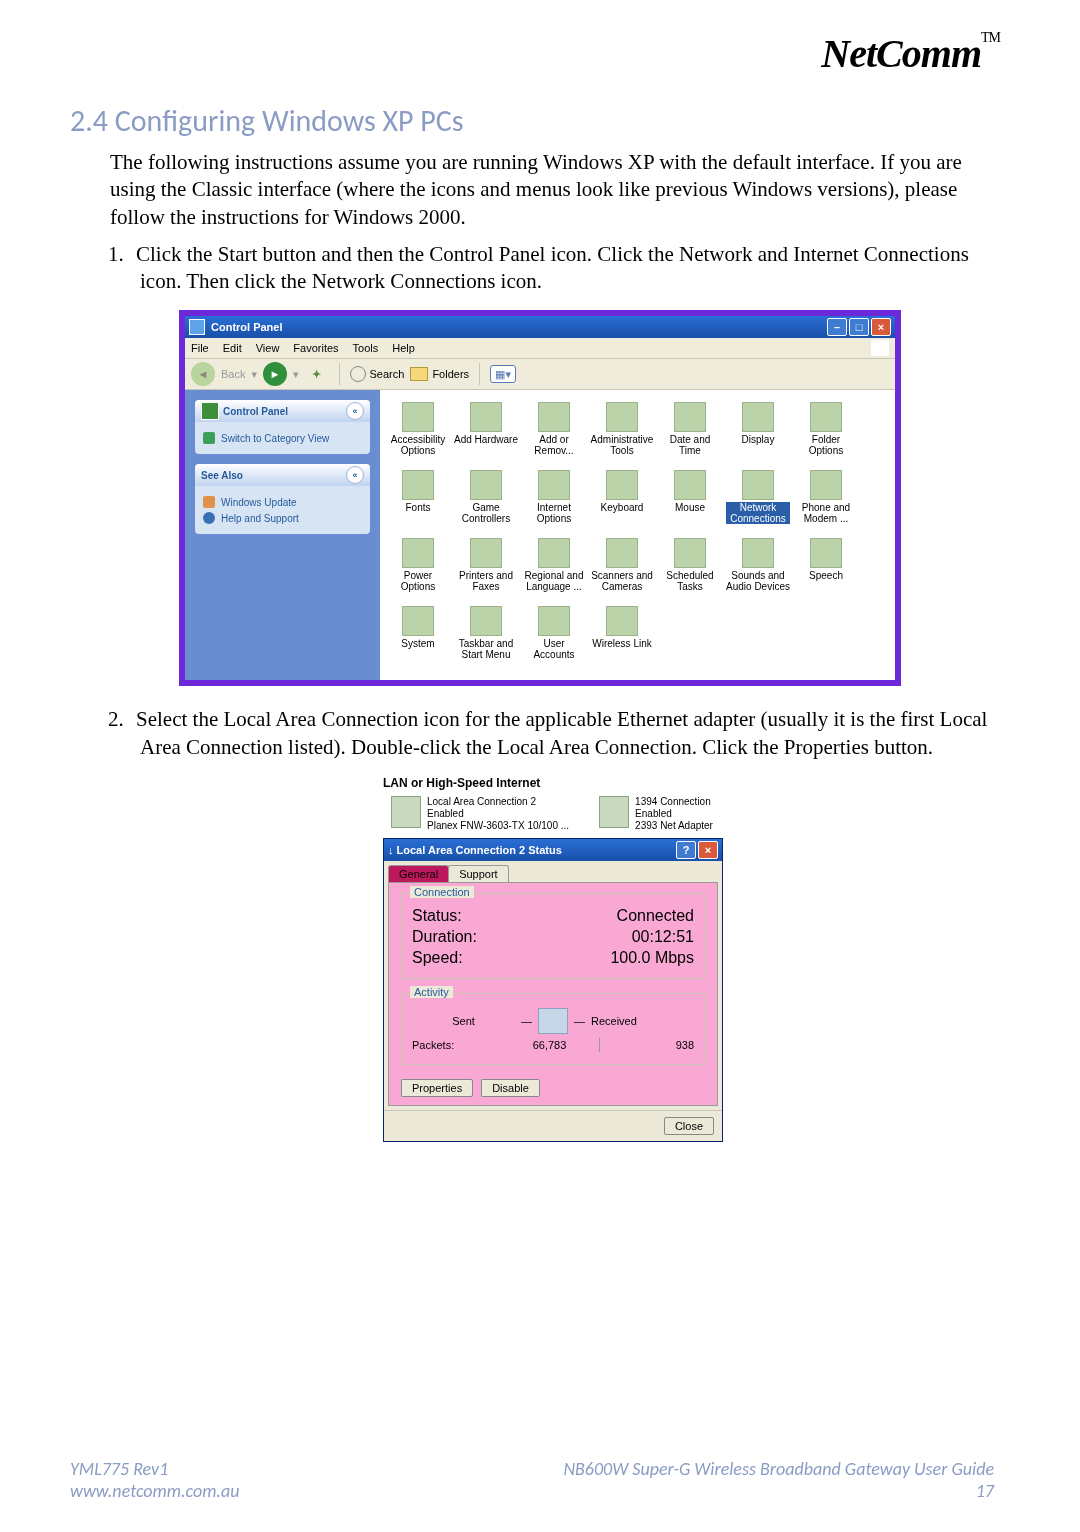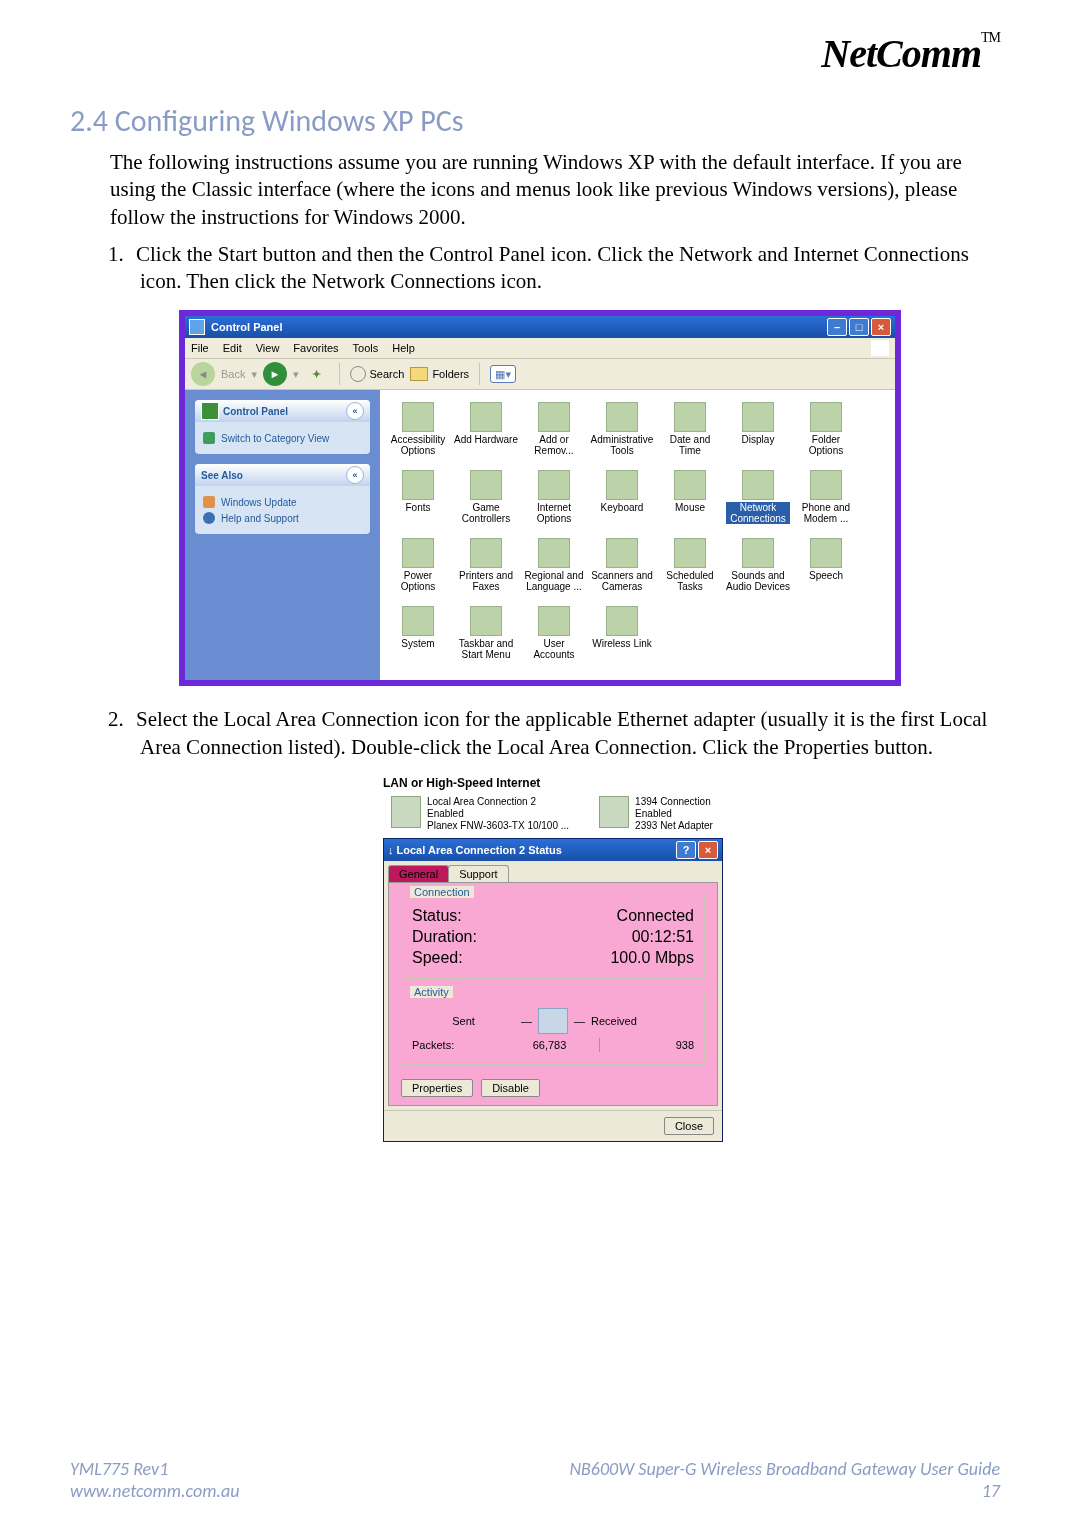--- a/index.html
+++ b/index.html
@@ -63,21 +63,21 @@
   .grp{border:1px solid #c9c6b5;border-radius:2px;padding:10px 10px 8px 10px;margin-bottom:14px;position:relative;}
   .grp .leg{position:absolute;top:-8px;left:8px;background:#ece9d8;padding:0 4px;color:#255a9c;font-size:11px;}
   .kv{display:flex;justify-content:space-between;margin:3px 0;font-size:16px;}
   .act{display:flex;align-items:center;gap:6px;margin:4px 0;}
   .act .mid{flex:1;text-align:center;}
   .act .ai{width:28px;height:24px;background:#c8d7e8;border:1px solid #8ba4c4;}
   .btnrow{display:flex;gap:8px;margin-top:4px;}
   .wbtn{padding:2px 10px;border:1px solid #888;background:#ece9d8;border-radius:2px;font-size:11px;}
   .closerow{border-top:1px solid #c9c6b5;padding:6px 8px;display:flex;justify-content:flex-end;background:#ece9d8;}
   
-  .footer{position:absolute;left:70px;right:80px;bottom:30px;font-family:Calibri,Arial,sans-serif;color:#8b9cc4;font-size:18px;font-style:italic;}
+  .footer{position:absolute;left:70px;right:86px;bottom:30px;font-family:Calibri,Arial,sans-serif;color:#8b9cc4;font-size:18px;font-style:italic;}
   .footer .row{display:flex;justify-content:space-between;}
   .footer .row2{display:flex;justify-content:space-between;font-size:18px;}
 </style>
 </head>
 <body>
 
 <div class="page">
   <div class="brand"><span>NetComm</span><sup>TM</sup></div>
   <div class="h2">2.4 Configuring Windows XP PCs</div>
   <p class="intro">The following instructions assume you are running Windows XP with the default interface. If you are using the Classic interface (where the icons and menus look like previous Windows versions), please follow the instructions for Windows 2000.</p>

